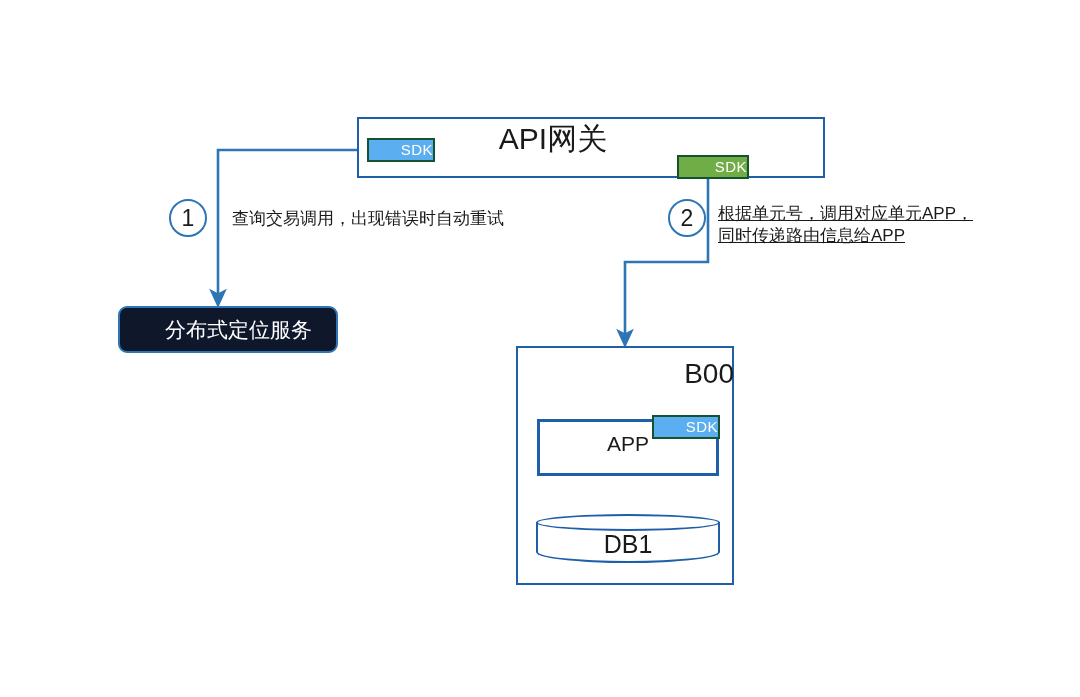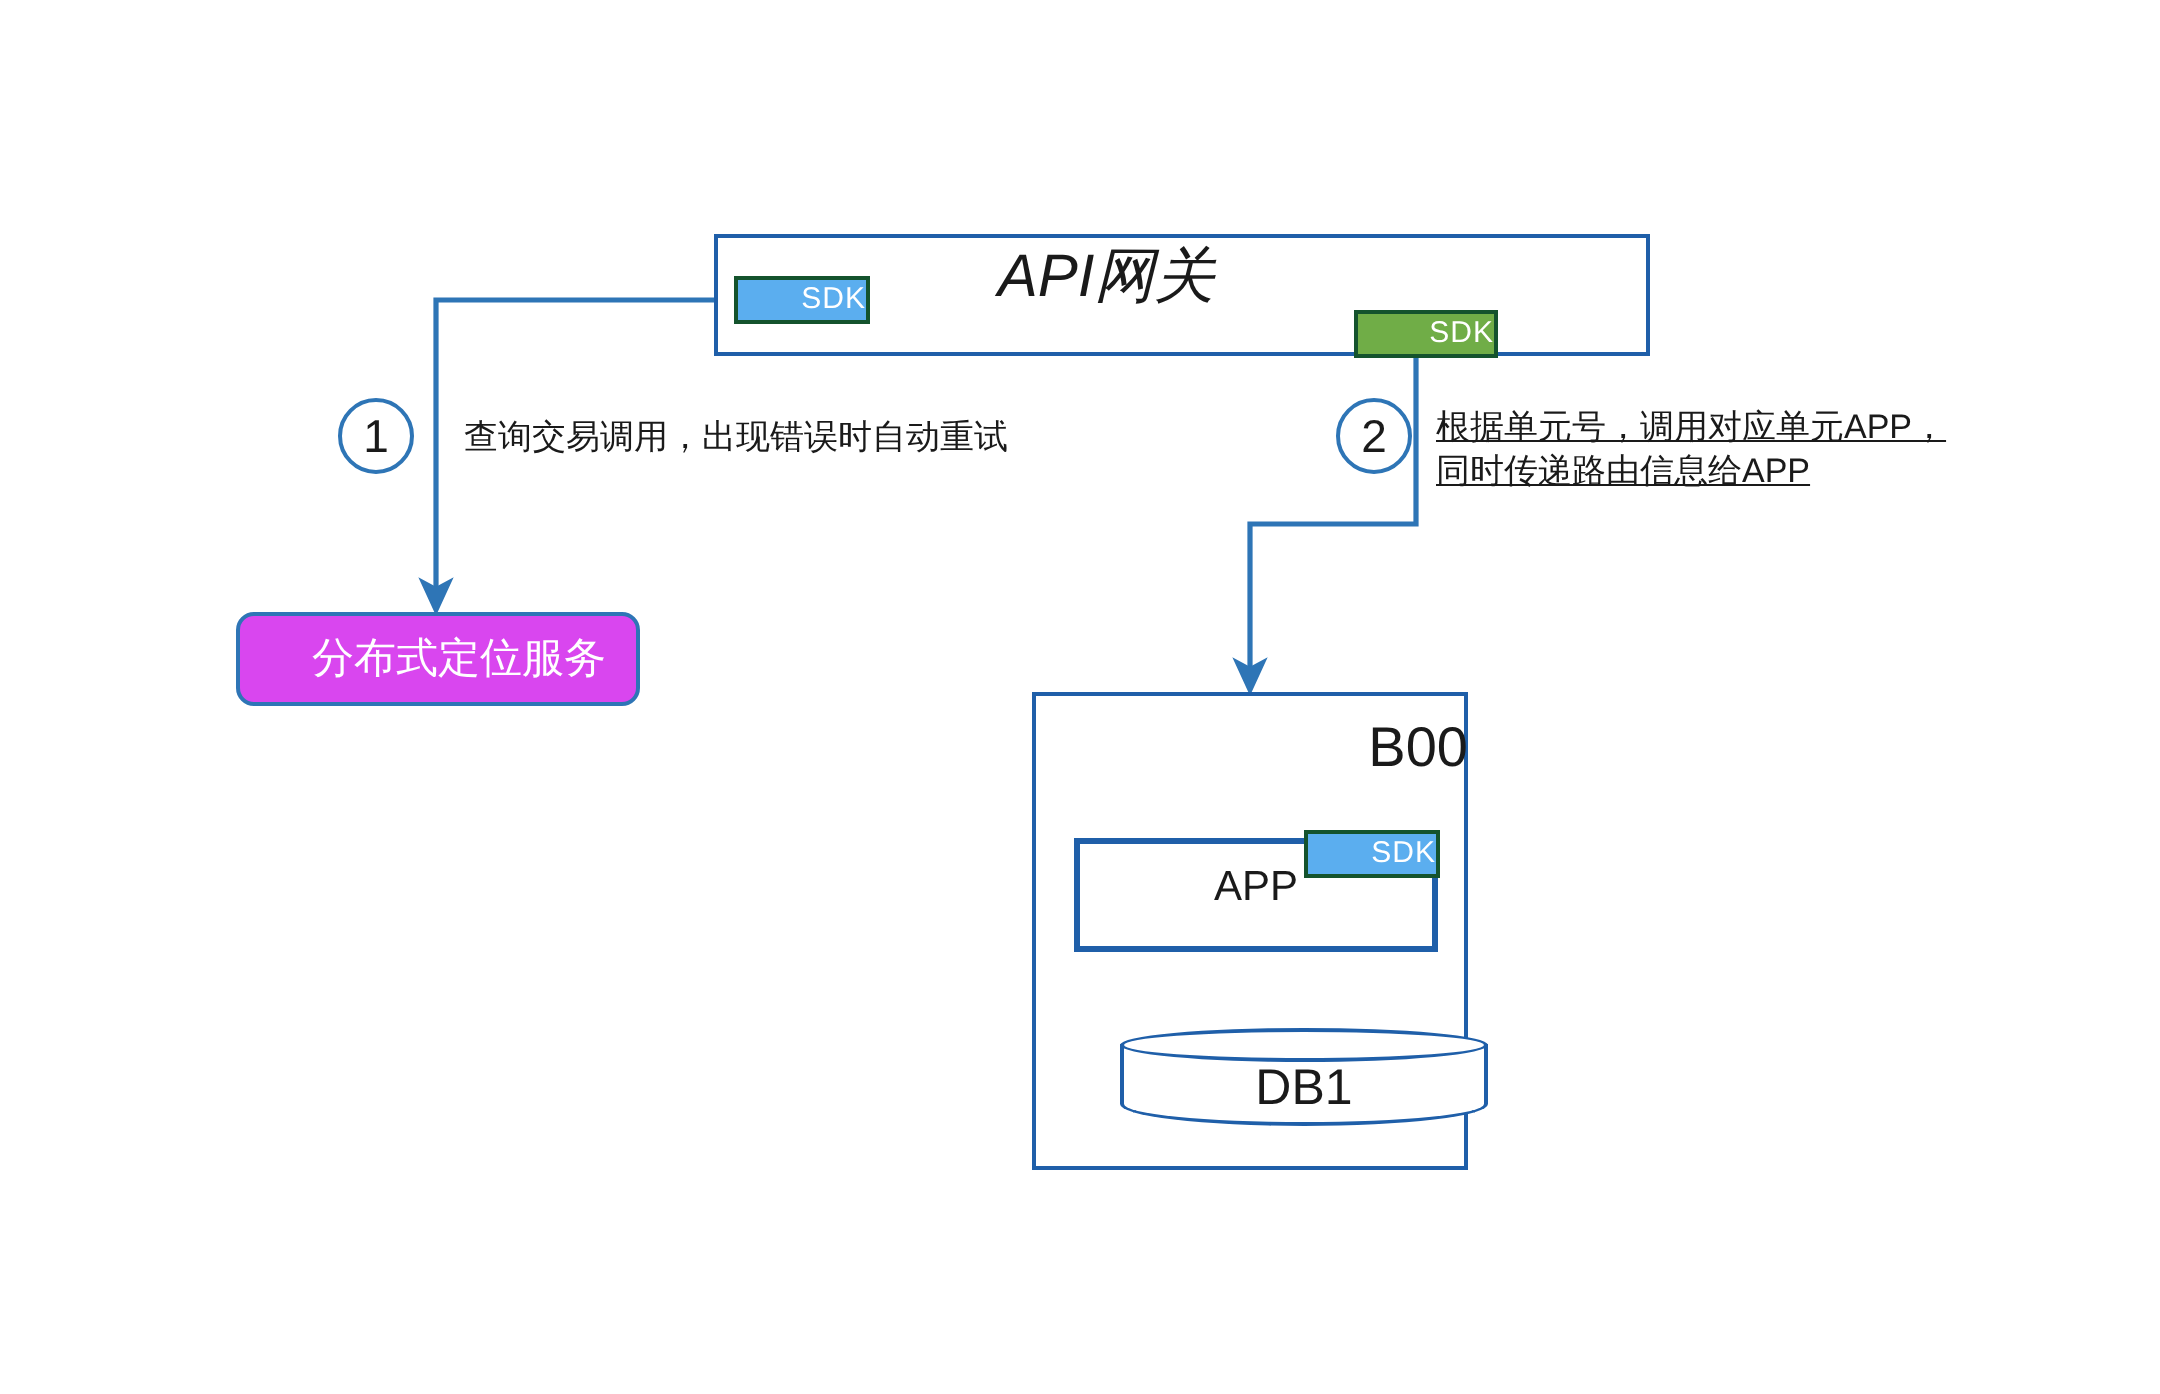--- a/index.html
+++ b/index.html
@@ -38,21 +38,20 @@
   }
   .api-title {
     position: absolute;
     left: 357px; top: 120px;
     width: 392px;
     text-align: center;
     font-size: 30px;
     color: #1a1a1a;
     line-height: 38px;
     white-space: nowrap;
-    font-style: italic;
   }
 
   
   .sdk {
     position: absolute;
     box-sizing: border-box;
     border: 2px solid #14532d;
     color: #ffffff;
     font-size: 15px;
     letter-spacing: 0.5px;
@@ -88,25 +87,25 @@
     line-height: 22px;
     white-space: pre-line;
   }
   .step-text-1 { left: 232px; top: 208px; }
   .step-text-2 { left: 718px; top: 203px; text-decoration: underline; }
 
   
   .loc-service {
     position: absolute;
     left: 118px; top: 306px;
-    width: 202px; height: 47px;
+    width: 220px; height: 47px;
     box-sizing: border-box;
     border: 2px solid #2E75B6;
     border-radius: 9px;
-    background: #d946ef;
+    background: #0f172a;
     color: #ffffff;
     font-size: 21px;
     text-align: center;
     line-height: 43px;
     white-space: nowrap;
     padding-left: 21px;
   }
 
   
   .b00-box {
@@ -142,21 +141,21 @@
     text-align: center;
     font-size: 21px;
     color: #1a1a1a;
     line-height: 32px;
   }
 
   
   .db-wrap {
     position: absolute;
     left: 536px; top: 514px;
-    width: 184px; height: 49px; margin-left: 24px;
+    width: 184px; height: 49px;
   }
   .db-body {
     position: absolute;
     left: 0; top: 8px;
     width: 184px; height: 41px;
     box-sizing: border-box;
     border: 2px solid #1F5FA9;
     border-top: none;
     border-radius: 0 0 92px 92px / 0 0 11px 11px;
     background: #ffffff;

